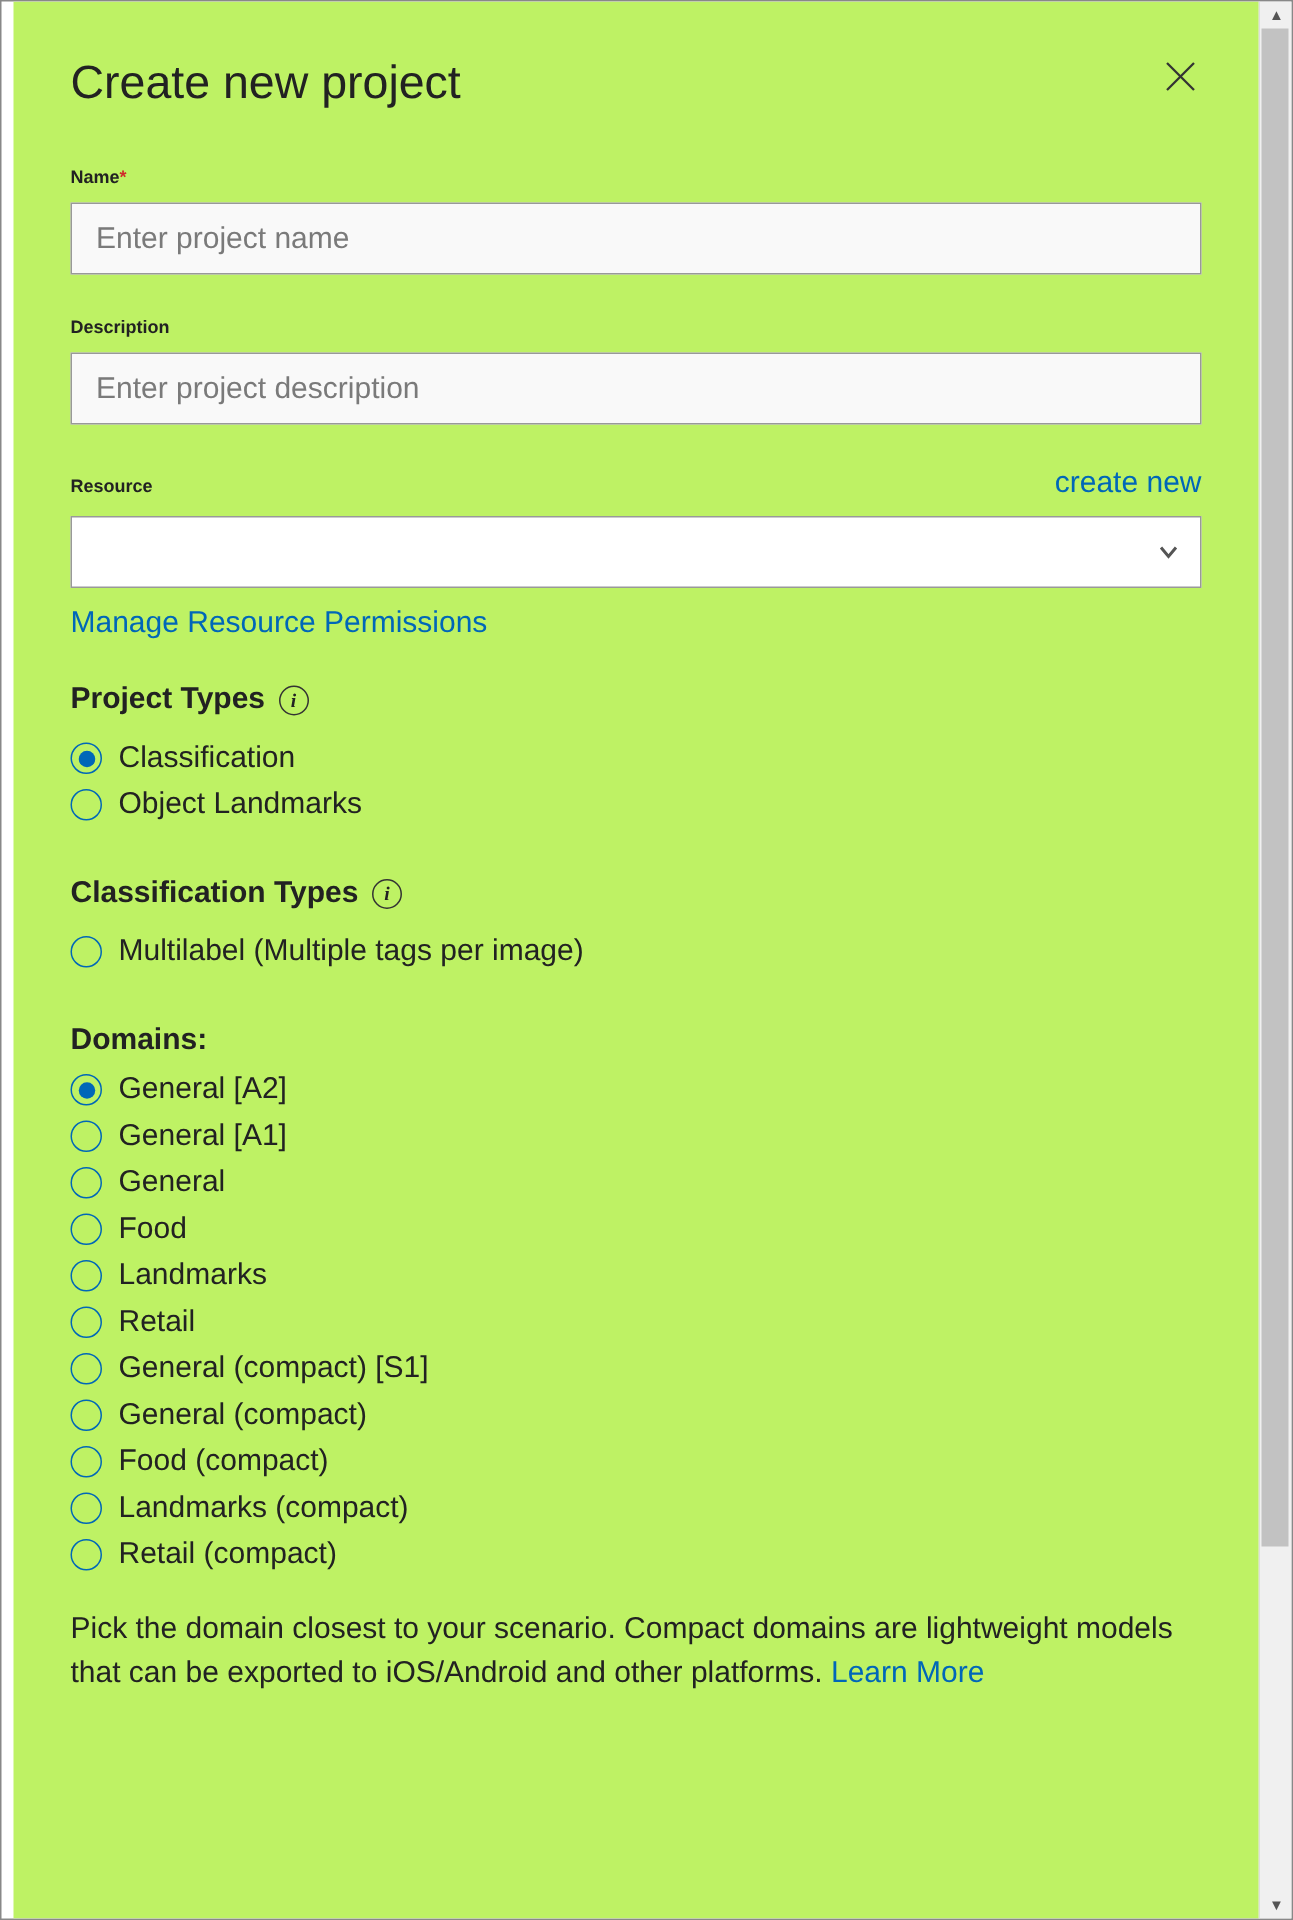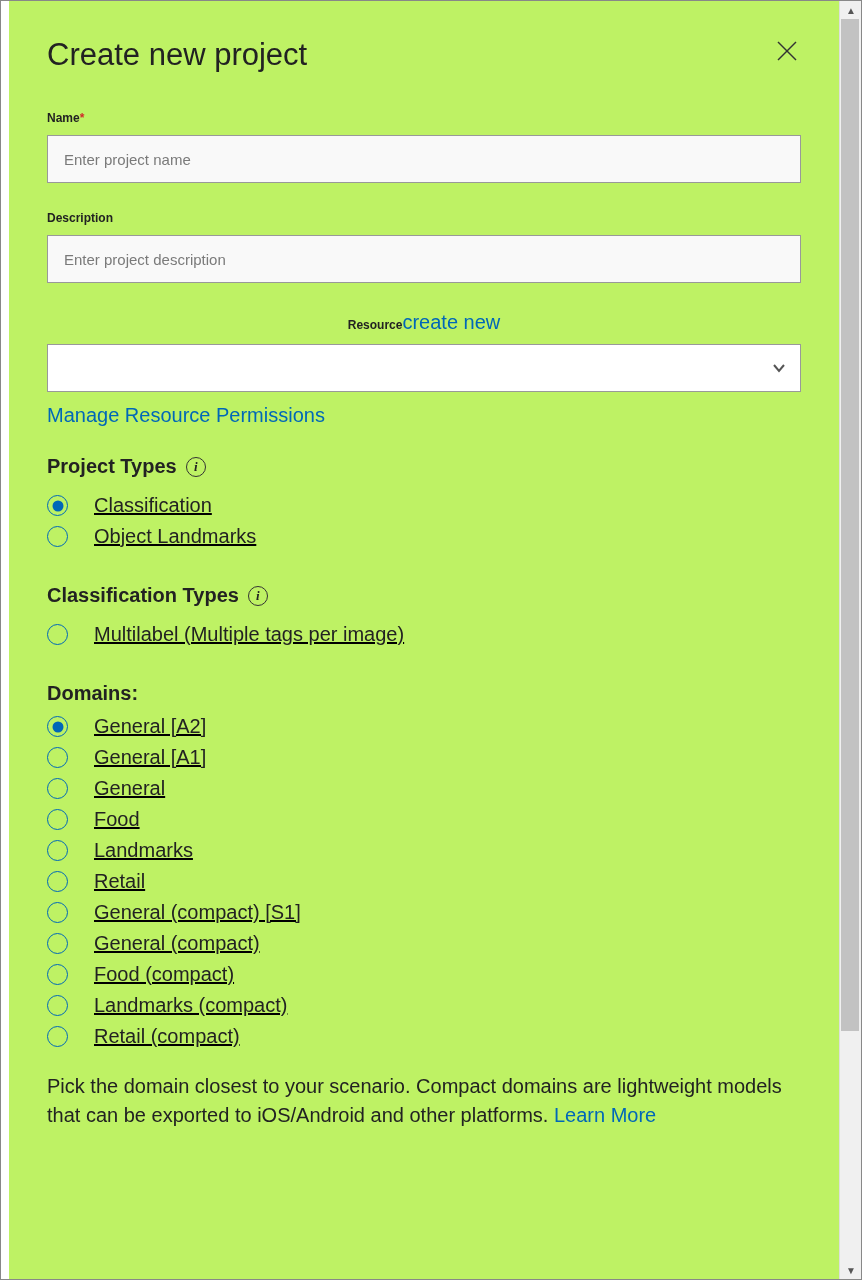--- a/index.html
+++ b/index.html
@@ -28,43 +28,43 @@
   .dialog-header { display: flex; justify-content: space-between; align-items: flex-start; margin-bottom: 38px; }
   .dialog-title { font-size: 31px; font-weight: 400; color: #222; }
   .close-btn { width: 28px; height: 28px; cursor: pointer; display: flex; align-items: center; justify-content: center; }
   .close-btn svg { width: 24px; height: 24px; stroke: #333; stroke-width: 1.5; }
 
   .field-group { margin-bottom: 28px; }
   .field-label { font-size: 12px; font-weight: 600; color: #222; margin-bottom: 10px; display: block; }
   .required { color: #d02a2a; }
   .text-input {
     width: 100%; height: 48px; border: 1px solid #999; padding: 0 16px;
-    font-size: 15px; color: #333; background: #f9f9f9;
+    font-size: 20px; color: #333; background: #f9f9f9;
   }
   .text-input::placeholder { color: #7a7a7a; }
 
-  .label-row { display: flex; justify-content: center; align-items: baseline; margin-bottom: 10px; }
+  .label-row { display: flex; justify-content: space-between; align-items: baseline; margin-bottom: 10px; }
   .link { color: #0067b8; font-size: 20px; text-decoration: none; cursor: pointer; }
 
   .select-wrap {
     width: 100%; height: 48px; border: 1px solid #999; display: flex;
     align-items: center; justify-content: flex-end; padding: 0 14px; background: #fff;
     position: relative;
   }
   .select-wrap .sel-text { position: absolute; left: 16px; right: 40px; text-align: center; color: #555; font-size: 18px; }
   .chev-down { width: 14px; height: 14px; }
   .chev-down svg { stroke: #555; stroke-width: 2; fill: none; }
 
   .manage-link { margin-top: 12px; }
 
   .section-label { font-size: 20px; font-weight: 600; color: #222; display: inline-flex; align-items: center; gap: 9px; }
   .info-icon { width: 20px; height: 20px; border: 1.6px solid #333; border-radius: 50%; display: inline-flex; align-items: center; justify-content: center; font-size: 13px; font-weight: 600; font-style: italic; font-family: Georgia, serif; }
 
   .radio-group { margin-top: 16px; }
-  .radio-item { display: flex; align-items: center; gap: 26px; margin-bottom: 8px; cursor: pointer; text-decoration: underline; }
+  .radio-item { display: flex; align-items: center; gap: 11px; margin-bottom: 8px; cursor: pointer; }
   .radio { width: 21px; height: 21px; border: 1.7px solid #0067b8; border-radius: 50%; flex-shrink: 0; position: relative; }
   .radio.selected::after { content: ''; position: absolute; left: 50%; top: 50%; transform: translate(-50%,-50%); width: 11px; height: 11px; background: #0067b8; border-radius: 50%; }
   .radio-label { font-size: 20px; color: #222; }
 
   .section { margin-bottom: 36px; }
 
   .help-text { font-size: 20px; color: #222; line-height: 1.45; margin-top: 24px; }
 </style>
 </head>
 <body>

